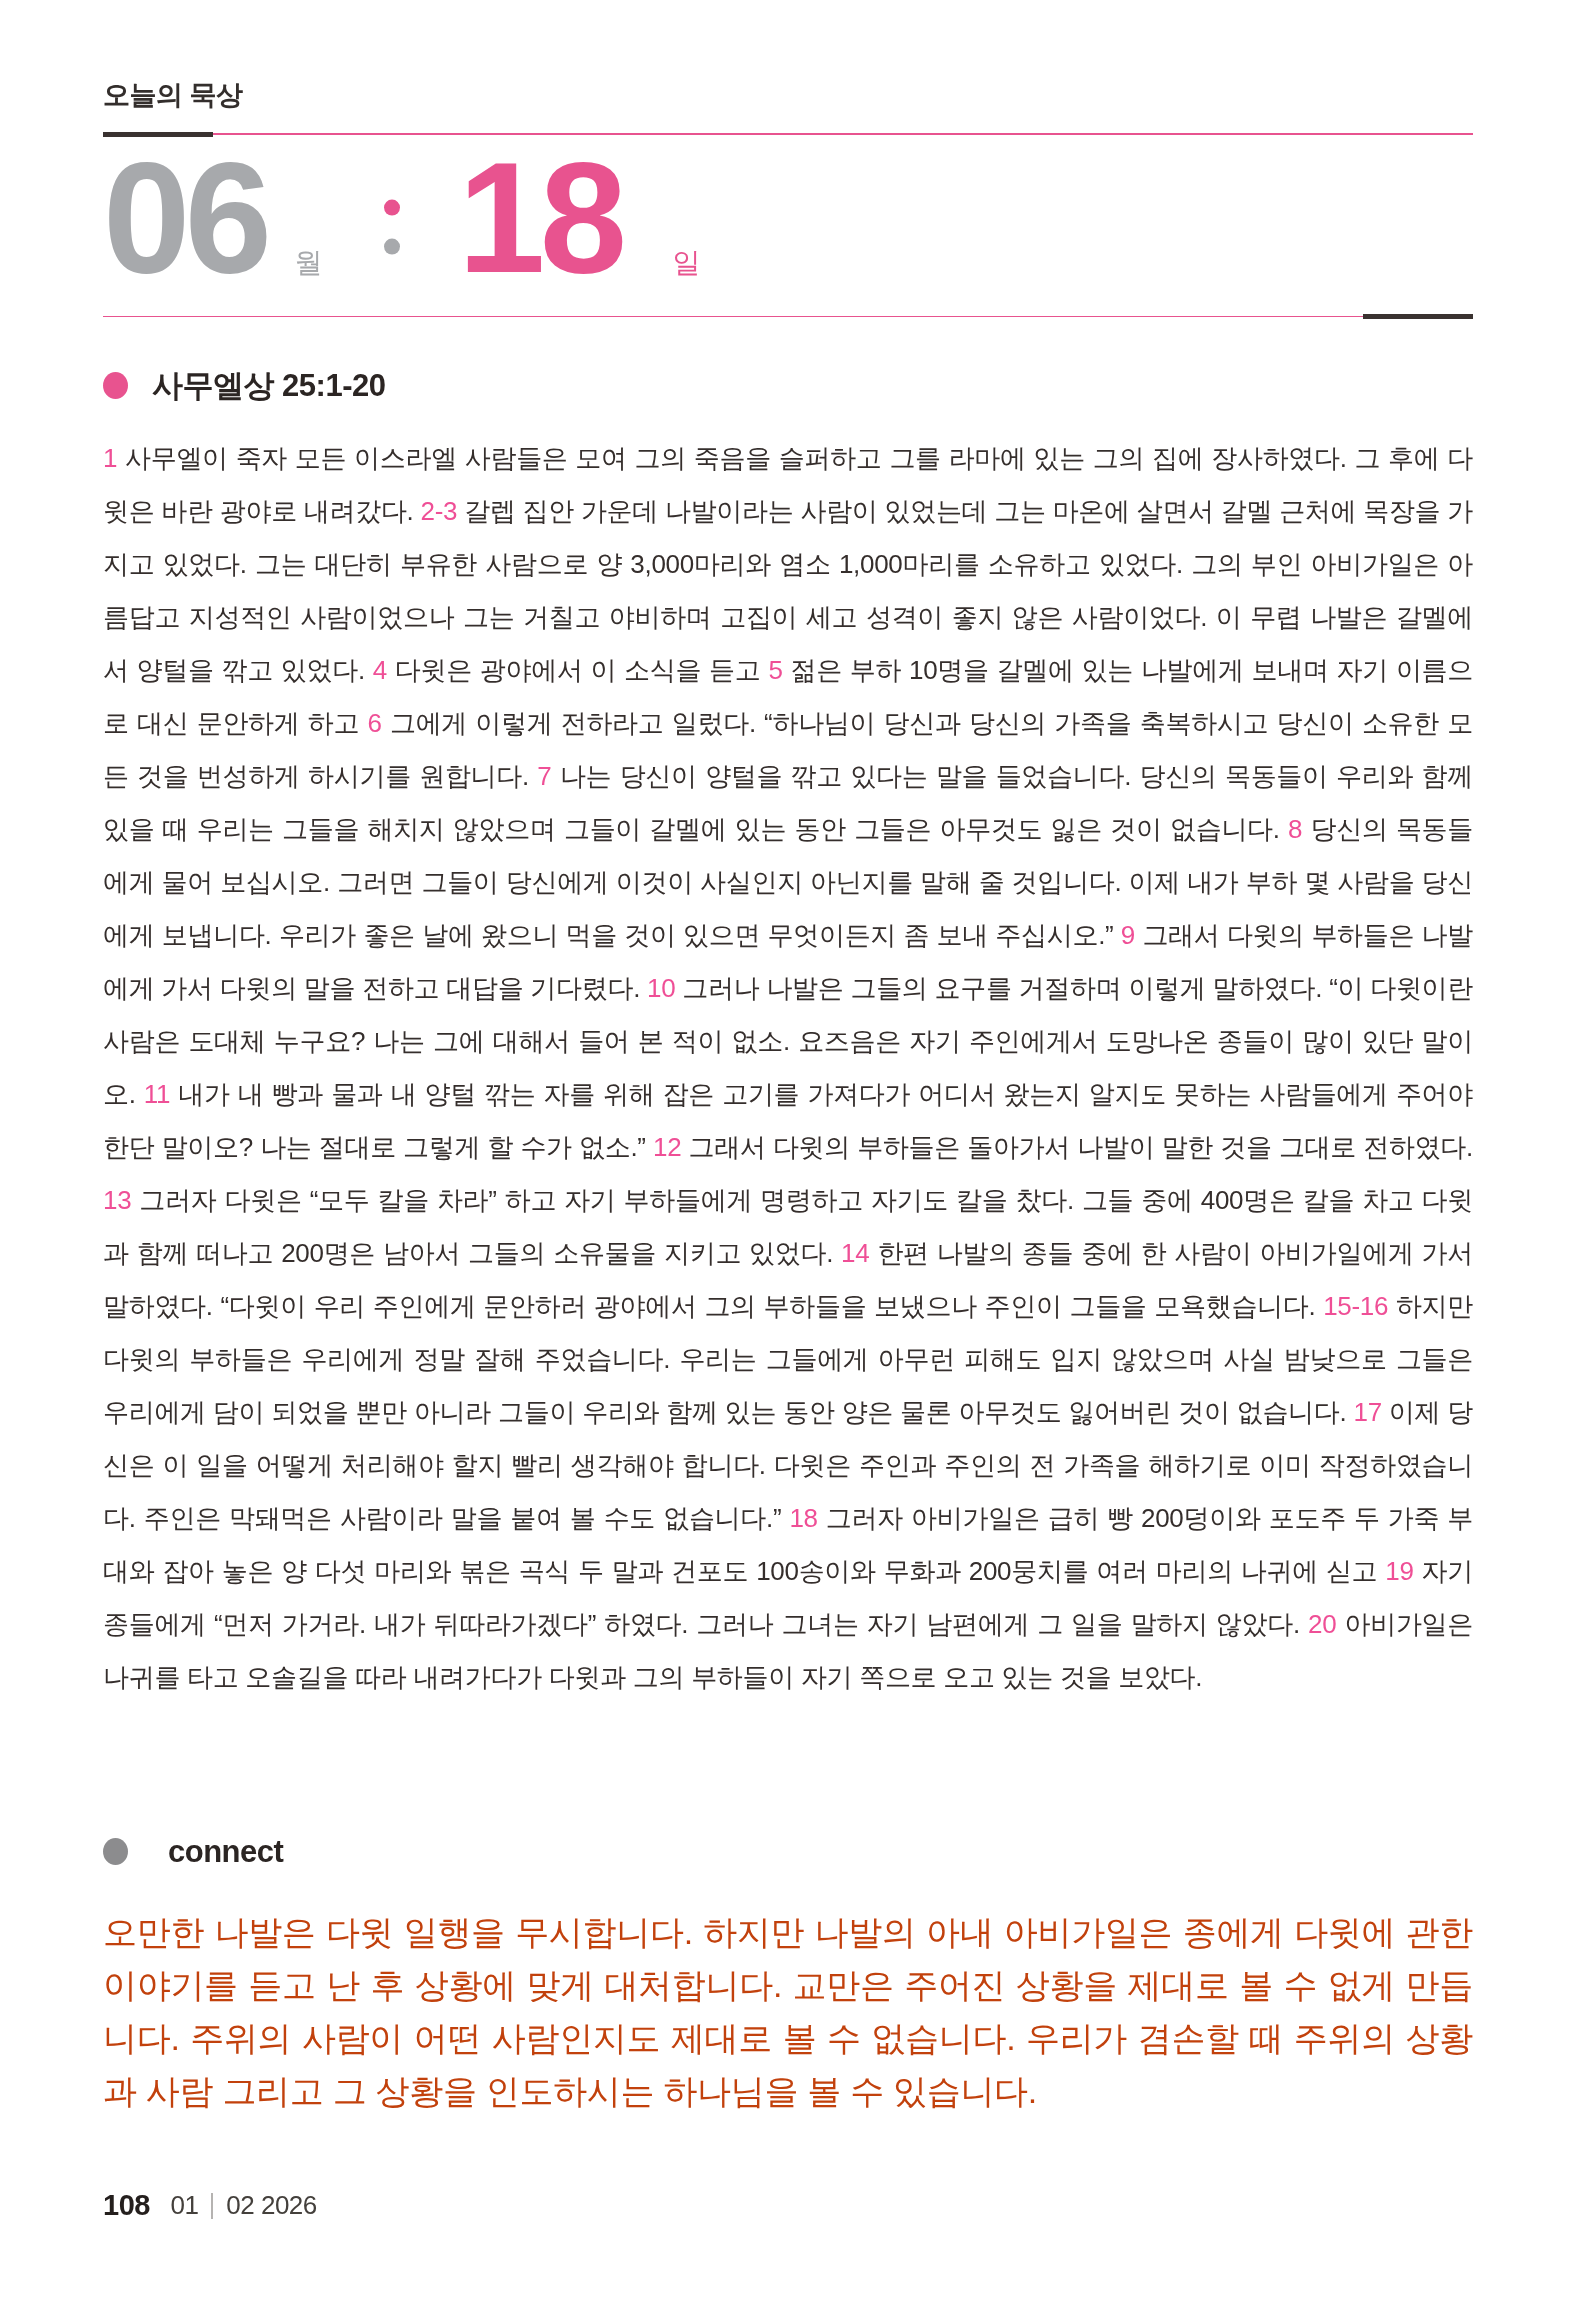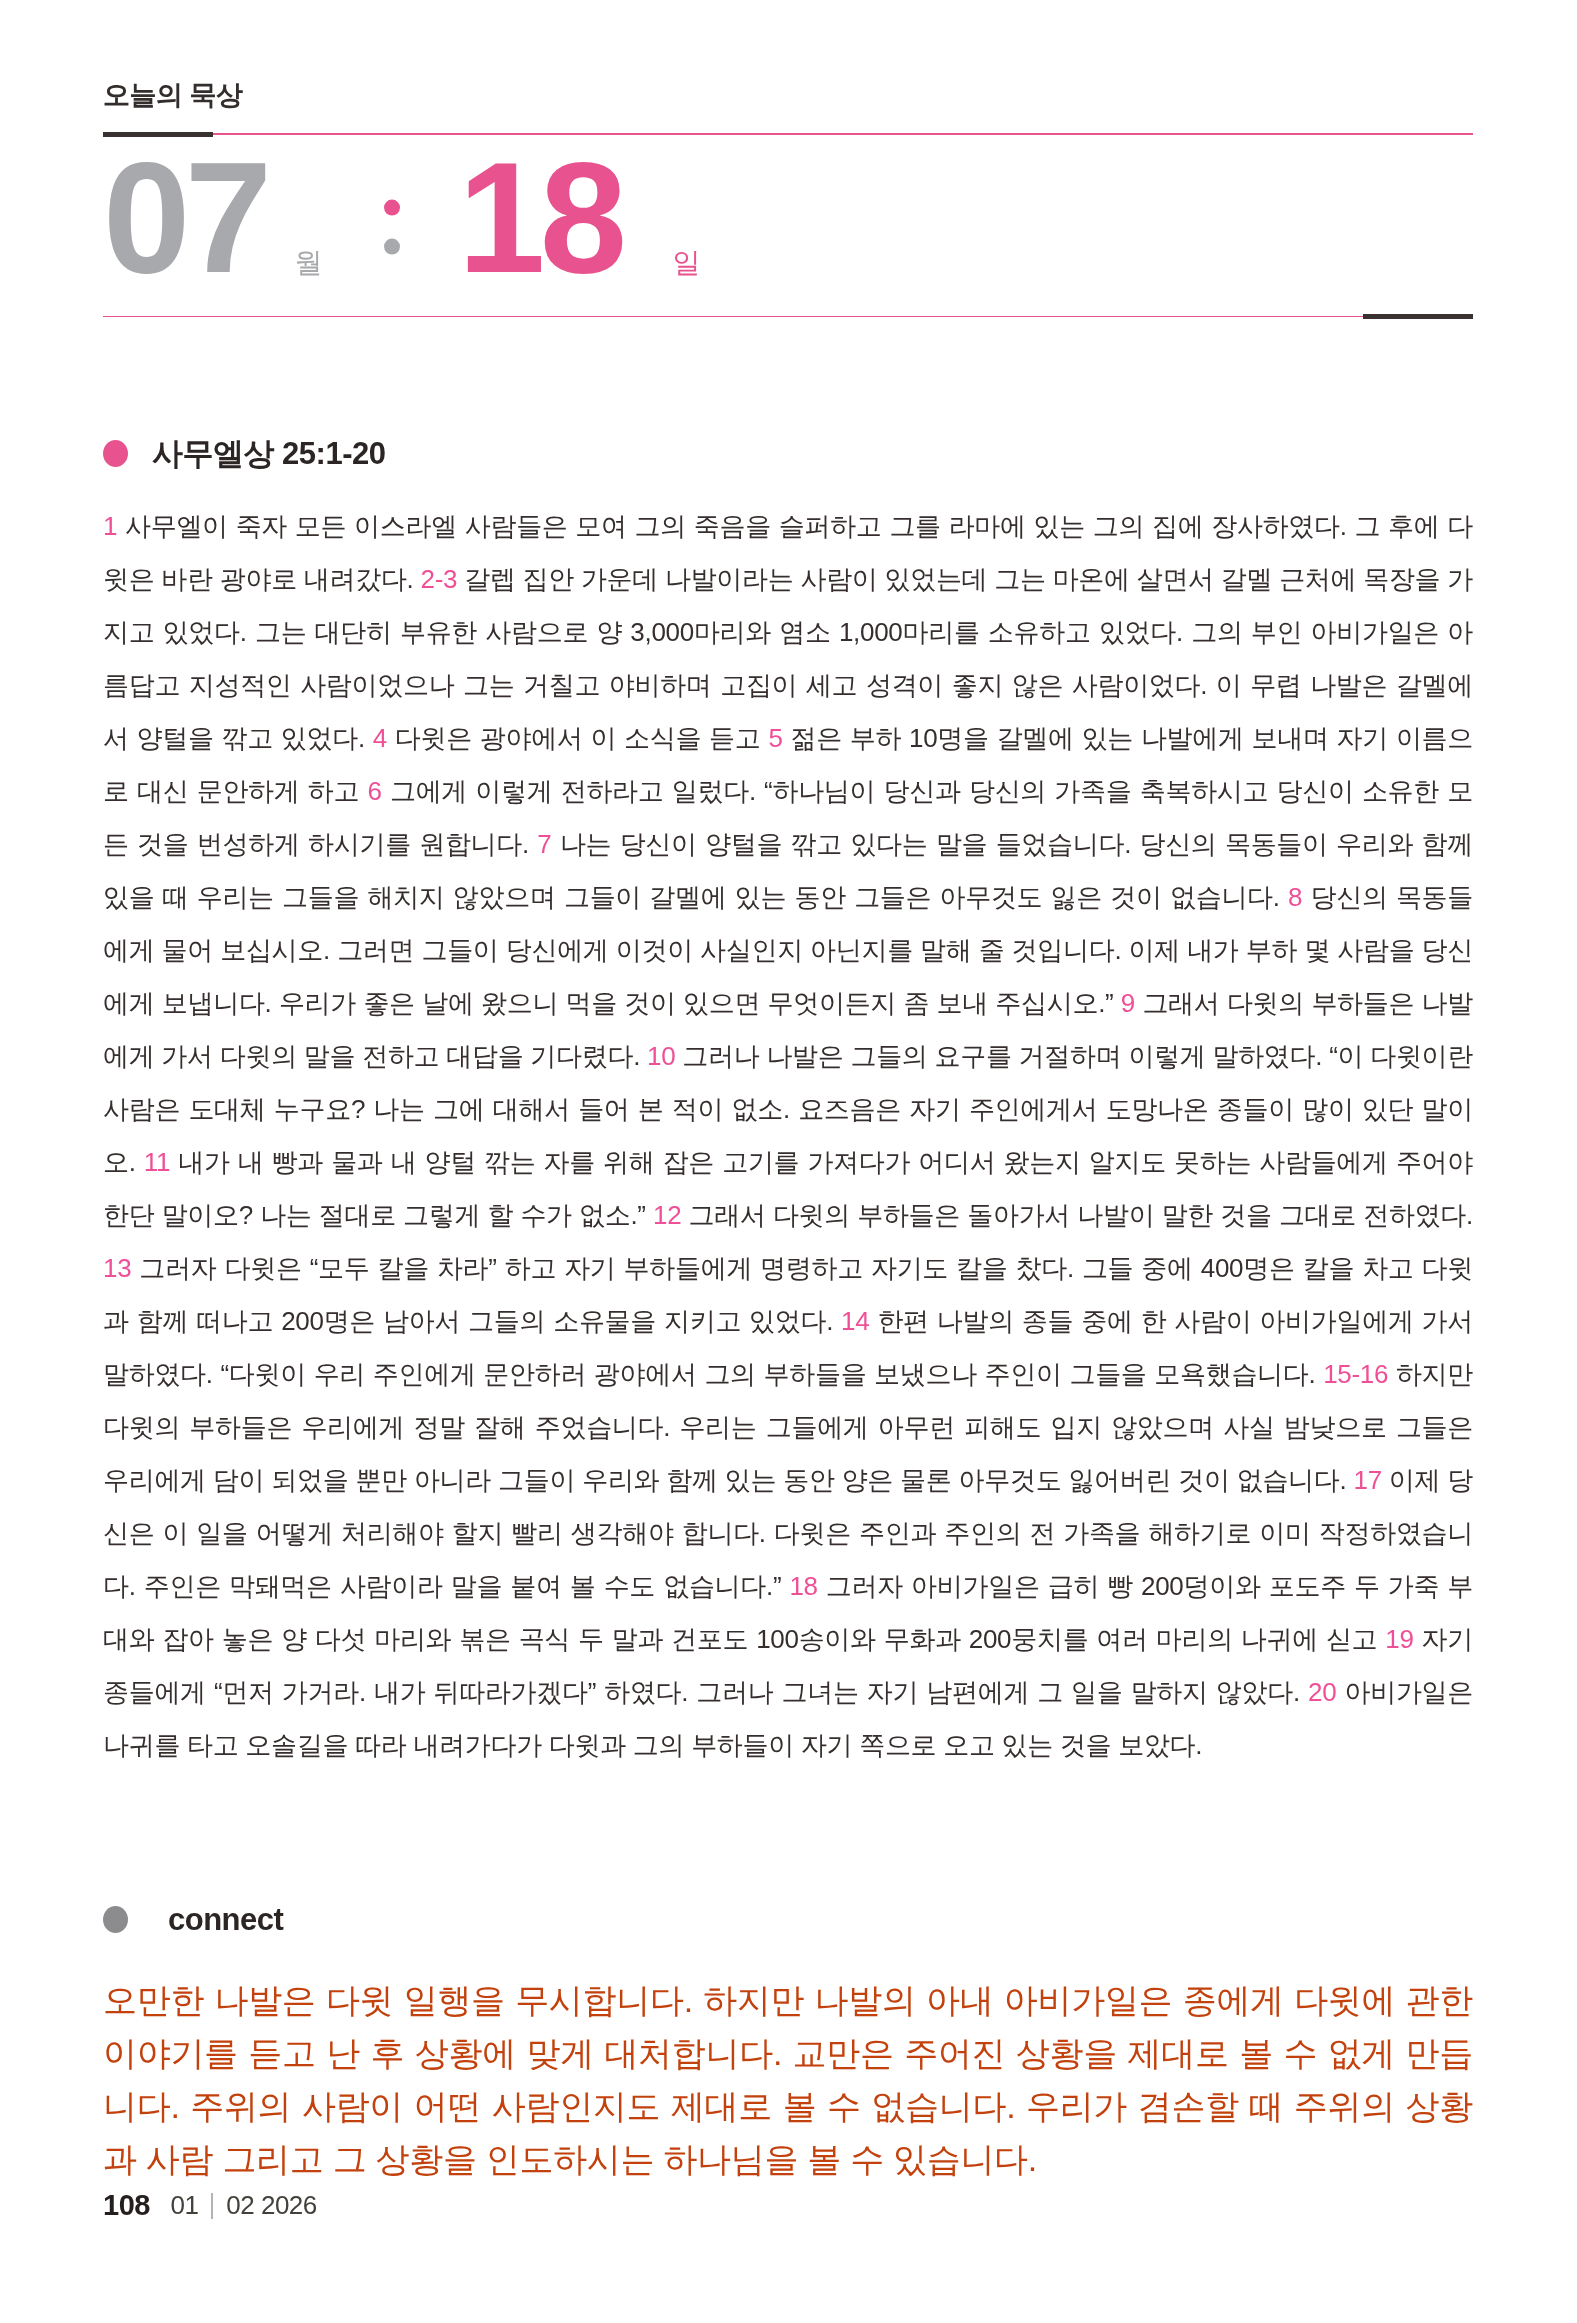--- a/index.html
+++ b/index.html
@@ -95,21 +95,21 @@
     line-height: 34px;
     font-weight: 700;
     letter-spacing: -0.5px;
     color: #e8538f;
   }
 
   
   .section-head {
     display: flex;
     align-items: center;
-    margin-top: 116px;
+    margin-top: 48px;
   }
   .bullet {
     width: 25px; height: 27px;
     border-radius: 50%;
     flex: 0 0 auto;
     margin-right: 24px;
   }
   .bullet-pink { background: #e8538f; }
   .bullet-gray { background: #8c8c8e; }
   .section-title {
@@ -178,21 +178,21 @@
 <div class="page">
 
   <h1 class="page-label">오늘의 묵상</h1>
 
   <div class="rule rule-top">
     <span class="pink-line"></span>
     <span class="dark-seg"></span>
   </div>
 
   <div class="date-row">
-    <span class="date-num num-gray">07</span>
+    <span class="date-num num-gray">06</span>
     <span class="date-unit unit-gray">월</span>
     <span class="date-colon">
       <i class="dot dot-pink"></i>
       <i class="dot dot-gray"></i>
     </span>
     <span class="date-num num-pink">18</span>
     <span class="date-unit unit-pink">일</span>
   </div>
 
 

